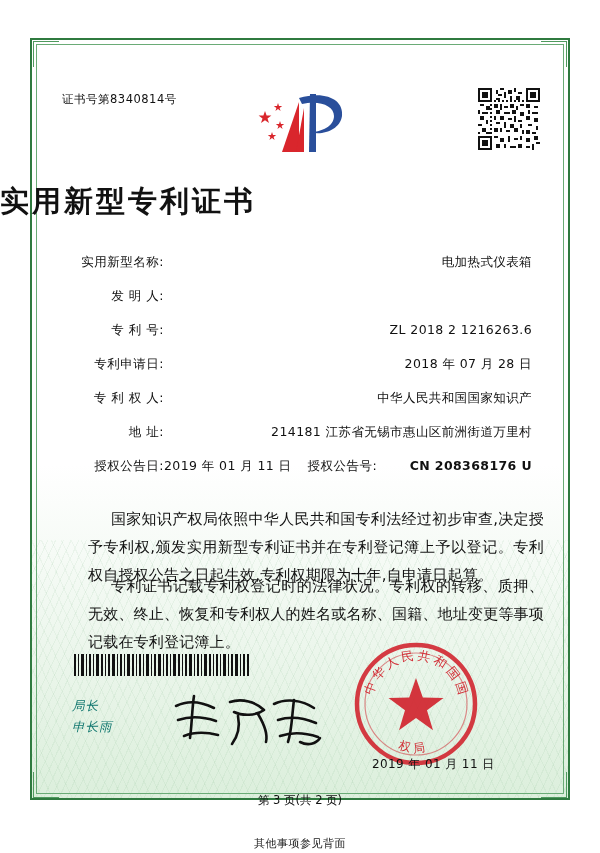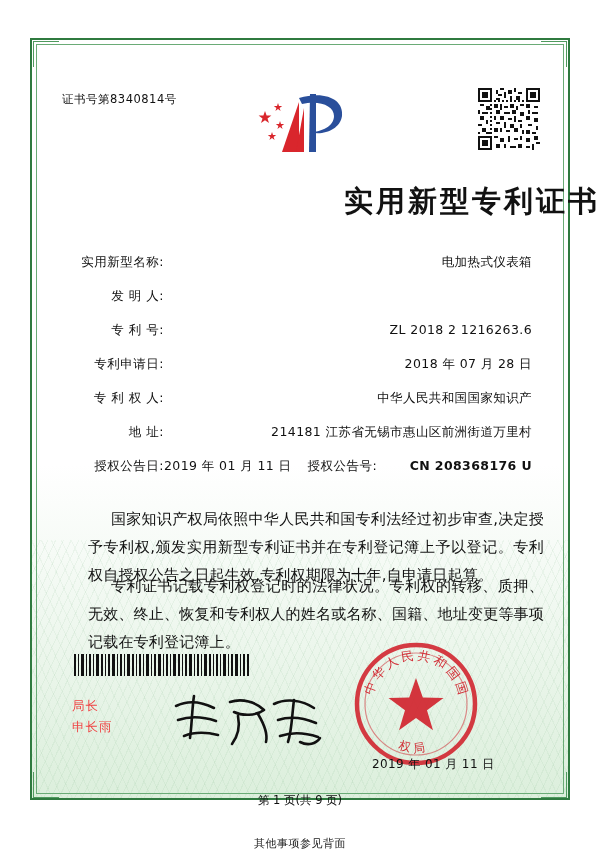--- a/index.html
+++ b/index.html
@@ -99,21 +99,21 @@
     background-color: #ffffff;
   }
   .qr svg { display: block; }
 
   
   .title {
     position: absolute;
     left: 0;
     top: 182px;
     width: 600px;
-    text-align: right;
+    text-align: left;
     font-family: "DejaVu Serif", "Liberation Serif", serif;
     font-weight: bold;
     font-size: 29px;
     letter-spacing: 3px;
     color: #111;
   }
 
   
   .fields {
     position: absolute;
@@ -176,21 +176,22 @@
   }
 
   
   .sig-labels {
     position: absolute;
     left: 72px;
     top: 696px;
     font-size: 12.5px;
     line-height: 1.65;
     letter-spacing: 1px;
-    color: #ef4444;
+    color: #0f766e;
+    font-style: italic;
   }
   .sig-script {
     position: absolute;
     left: 168px;
     top: 690px;
     width: 160px;
     height: 62px;
   }
 
   
@@ -508,16 +509,16 @@
         </text>
         <text font-size="12" fill="#d0202a" font-family="'DejaVu Serif','Liberation Serif',serif" letter-spacing="4" opacity="0.92">
           <textPath href="#sealArcBottom" startOffset="36%">权局</textPath>
         </text>
       </g>
     </svg>
   </div>
 
   <div class="seal-date">2019 年 01 月 11 日</div>
 
-  <div class="page-no">第 1 页(共 9 页)</div>
+  <div class="page-no">第 3 页(共 2 页)</div>
   <div class="footnote">其他事项参见背面</div>
 
 </div>
 
 </body></html>

